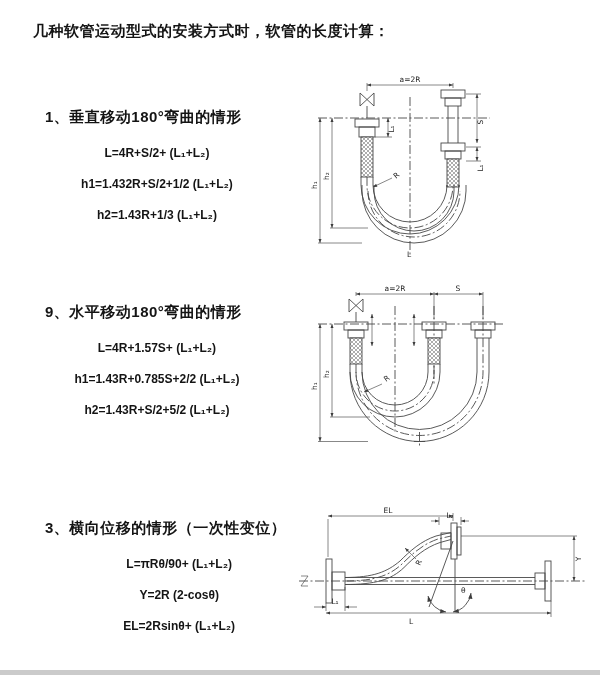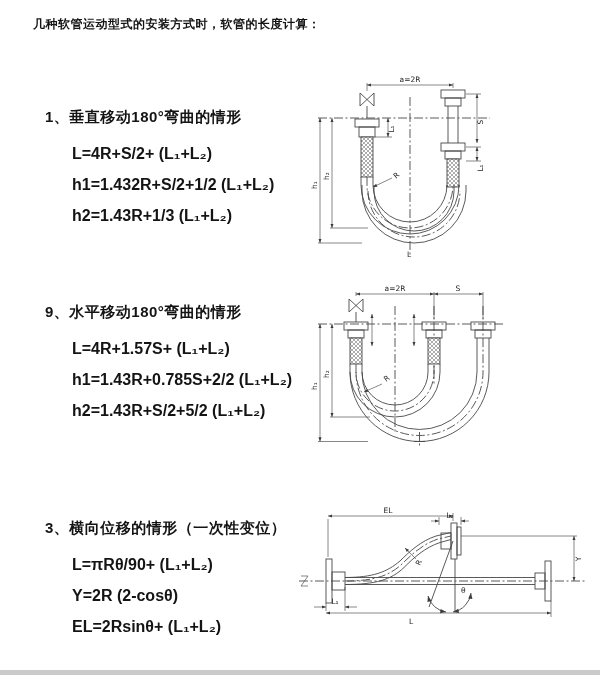--- a/index.html
+++ b/index.html
@@ -2,26 +2,26 @@
 <html><head>
 <meta charset="utf-8">
 <style>
   html,body{margin:0;padding:0;background:#f4f4f4;}
   #page{
     position:relative;width:600px;height:675px;background:#ffffff;
     font-family:"Liberation Sans","DejaVu Sans",sans-serif;color:#141414;
     overflow:hidden;
   }
   .doc-title{
-    position:absolute;left:33px;top:16px;font-size:12px;font-weight:700;
+    position:absolute;left:33px;top:22px;font-size:15px;font-weight:700;
     letter-spacing:0.5px;white-space:nowrap;
   }
-  .section{position:absolute;left:45px;white-space:nowrap;}
+  .section{position:absolute;left:45px;white-space:nowrap;text-align:center;}
   .section .heading{font-size:15px;font-weight:700;letter-spacing:0.5px;}
-  .section .formulas{margin:11px 0 0 27px;font-size:16px;font-weight:700;}
+  .section .formulas{margin:11px 0 0 27px;font-size:12px;font-weight:700;}
   .section .formulas .line{line-height:31px;height:31px;}
   #sec1{top:108px;} #sec2{top:303px;} #sec3{top:519px;}
   .dwg{position:absolute;}
   .dwg path,.dwg rect,.dwg polyline,.dwg line{fill:none;stroke:#474747;stroke-width:0.9;}
   .dwg .cl{stroke-dasharray:9 2.5 2 2.5;stroke-width:0.65;}
   .dwg .dim,.dwg .thin{stroke-width:0.65;}
   .dwg rect.braid{fill:url(#braid);}
   .dwg text{fill:#1d1d1d;stroke:none;font-size:7.5px;font-family:"DejaVu Sans",sans-serif;}
   #dwg1{left:310px;top:73px;} #dwg2{left:310px;top:284px;} #dwg3{left:293px;top:501px;}
   .scan-edge{position:absolute;left:0;bottom:0;width:600px;height:5px;background:#cbcbcb;}

